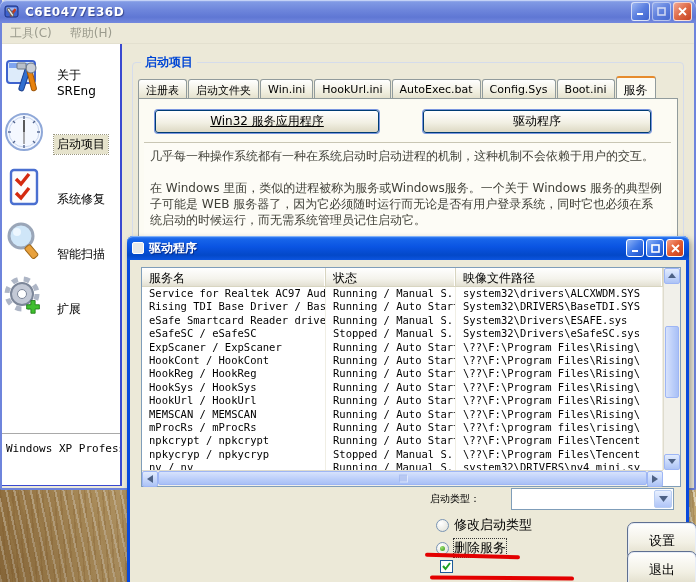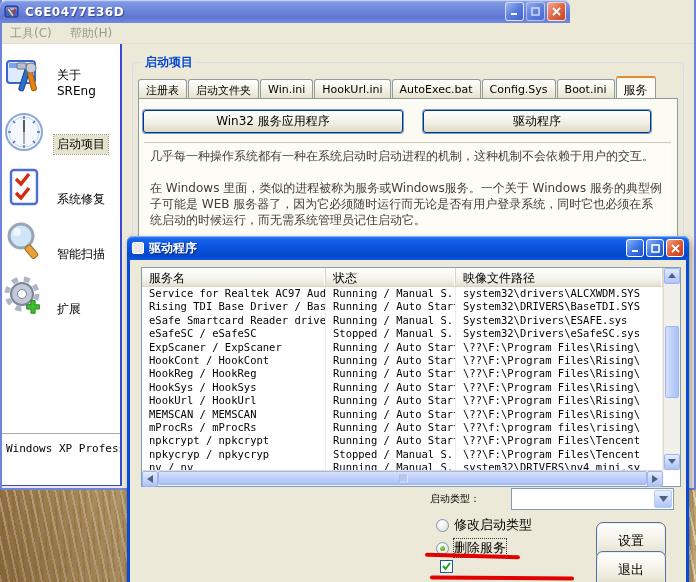--- a/index.html
+++ b/index.html
@@ -10,21 +10,21 @@
       repeating-linear-gradient(78deg, rgba(255,250,235,0.55) 0 2px, rgba(255,250,235,0) 2px 8px),
       repeating-linear-gradient(86deg, rgba(150,110,55,0.30) 0 1.5px, rgba(150,110,55,0) 1.5px 6px),
       repeating-linear-gradient(72deg, rgba(200,170,110,0.35) 0 3px, rgba(200,170,110,0) 3px 11px),
       linear-gradient(95deg, #9C7743, #CDAF78 18%, #E7D8B0 45%, #F0E7CB 62%, #DDC795 82%, #C9AC74);
   }
 
   
   .main-window { position:absolute; left:0; top:0; width:696px; height:490px;
     border:2px solid #6E84DC; border-top:none; border-radius:0 0 2px 2px;
     background:#ECE9D8; z-index:1; }
-  .mw-titlebar { position:absolute; left:-2px; top:0; width:570px; height:23px;
+  .mw-titlebar { position:absolute; left:-2px; top:0; width:696px; height:23px;
     border-radius:7px 7px 0 0; display:flex; align-items:center; padding:0 4px;
     background:linear-gradient(180deg,#A8BCEF 0%, #8099E4 10%, #6D85DB 45%, #5F77D4 75%, #7489DE 100%);
     box-shadow:inset 0 1px 0 #C4D2F6; }
   .mw-title { color:#FFFFFF; font-weight:bold; font-size:12px; margin-left:5px;
     text-shadow:1px 1px 1px rgba(20,30,90,.55); letter-spacing:.5px; }
   .tb-buttons { margin-left:auto; display:flex; gap:2px; }
   .tb-btn { width:19px; height:19px; border-radius:3px; border:1px solid rgba(255,255,255,.75);
     display:flex; align-items:center; justify-content:center; }
   .tb-btn.blue { background:linear-gradient(135deg,#9DB6F2 0%, #5A7FE0 50%, #3E63CE 100%); }
   .tb-btn.blue.dim { opacity:.68; }
@@ -114,21 +114,21 @@
   .combo { position:absolute; left:381px; top:252px; width:163px; height:22px; border:1px solid #7F9DB9; background:#fff; }
   .combo-btn { position:absolute; right:1px; top:1px; width:18px; height:18px; border:1px solid #B9CDF2; border-radius:2px;
     background:linear-gradient(180deg,#E9F0FE,#C8D8FB 55%, #B0C5F7); display:flex; align-items:center; justify-content:center; }
   .radio-row { position:absolute; display:flex; align-items:center; gap:5px; }
   .radio { width:13px; height:13px; border-radius:50%; border:1px solid #7A95B5; background:radial-gradient(circle at 35% 30%, #FFFFFF, #E9E9E2 70%, #D2D2C6); position:relative; }
   .radio.on::after { content:""; position:absolute; left:3px; top:3px; width:5px; height:5px; border-radius:50%;
     background:radial-gradient(circle at 35% 30%, #9FE06F, #4CA830 75%); }
   .ctl-label { font-size:13px; color:#000; }
   .ctl-label.focused { outline:1px dotted #333; }
   .checkbox { width:13px; height:13px; border:1px solid #1D5A99; background:#fff; display:flex; align-items:center; justify-content:center; }
-  .dlg-btn { position:absolute; left:466px; width:70px; height:38px; border:1px solid #5E6F91; border-radius:7px;
+  .dlg-btn { position:absolute; left:497px; width:70px; height:38px; border:1px solid #5E6F91; border-radius:7px;
     background:linear-gradient(180deg,#FFFFFF,#F2F0E4 55%, #DDD9C4); box-shadow:inset 0 0 0 1px #E8EEF8;
     font-size:13px; display:flex; align-items:center; justify-content:center; color:#000; }
   .red-mark { position:absolute; height:4px; background:#E30000; border-radius:3px; z-index:9; }
   .red-mark.m1 { left:295px; top:318px; width:95px; transform:rotate(1.5deg); }
   .red-mark.m2 { left:300px; top:340px; width:144px; transform:rotate(0.5deg); }
 </style>
 </head>
 <body>
 
 <div id="screen">
@@ -244,21 +244,21 @@
           <span class="tab">注册表</span>
           <span class="tab">启动文件夹</span>
           <span class="tab">Win.ini</span>
           <span class="tab">HookUrl.ini</span>
           <span class="tab">AutoExec.bat</span>
           <span class="tab">Config.Sys</span>
           <span class="tab">Boot.ini</span>
           <span class="tab selected">服务</span>
         </div>
         <div class="tabpanel">
-          <div class="big-btn" style="left:4px; width:260px;">Win32 服务应用程序</div>
+          <div class="big-btn" style="left:16px; width:224px;text-decoration:underline;">Win32 服务应用程序</div>
           <div class="big-btn" style="left:284px; width:228px;">驱动程序</div>
           <div class="desc-box">
             <p>几乎每一种操作系统都有一种在系统启动时启动进程的机制，这种机制不会依赖于用户的交互。</p>
             <p>在 Windows 里面，类似的进程被称为服务或Windows服务。一个关于 Windows 服务的典型例子可能是 WEB 服务器了，因为它必须随时运行而无论是否有用户登录系统，同时它也必须在系统启动的时候运行，而无需系统管理员记住启动它。</p>
           </div>
         </div>
       </div>
     </div>
   </div>
 

